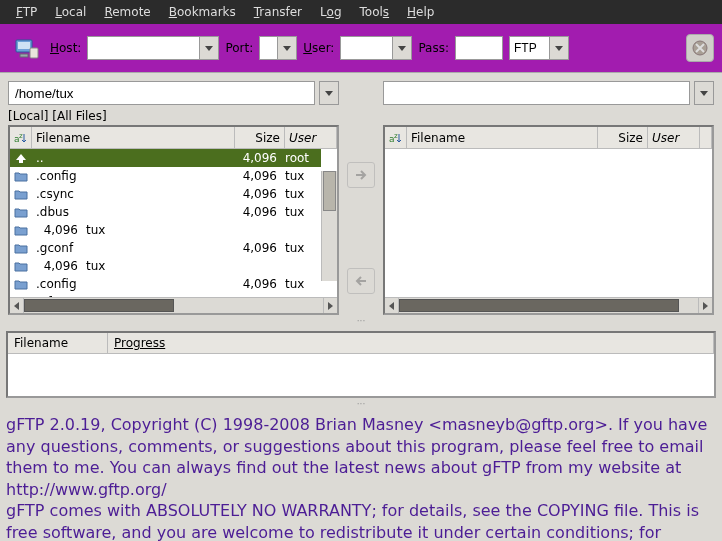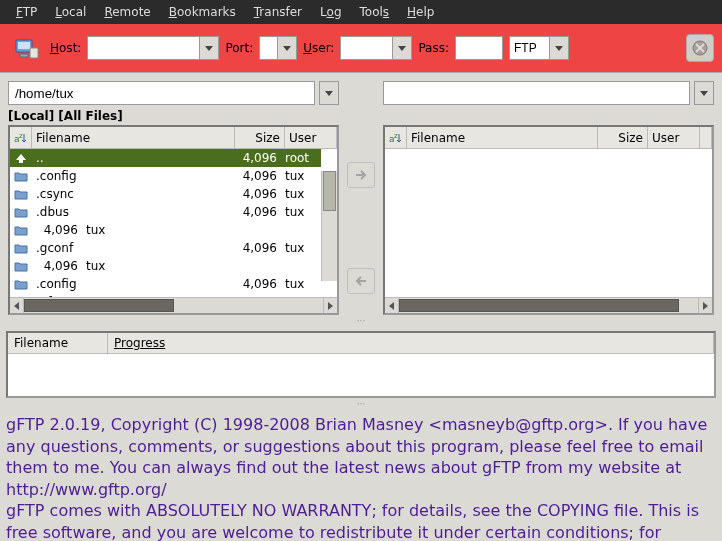--- a/index.html
+++ b/index.html
@@ -1,40 +1,40 @@
 <!DOCTYPE html>
 <html><head>
 <meta charset="utf-8">
 <style>
 * { box-sizing: border-box; margin: 0; padding: 0; }
 body { font-family: "DejaVu Sans", Arial, sans-serif; font-size: 12px; background: #dcdad5; color: #000; width: 722px; }
 .menubar { background: #2b2b2b; color: #ddd; display: flex; padding: 3px 8px; gap: 2px; }
 .menuitem { padding: 2px 8px; }
 .menuitem .underline { text-decoration: underline; }
-.toolbar { background: #ef4444; padding: 6px 8px; display: flex; align-items: center; gap: 6px; border-bottom: 1px solid #aaa; }
+.toolbar { background: #a21caf; padding: 6px 8px; display: flex; align-items: center; gap: 6px; border-bottom: 1px solid #aaa; }
 .tb-icon { width: 36px; height: 36px; display: flex; align-items: center; justify-content: center; border: 1px solid transparent; }
 .tb-label { font-size: 12px; }
 .tb-label .underline { text-decoration: underline; }
 .tb-input { background: #fff; border: 1px solid #999; height: 24px; padding: 2px 4px; font-size: 12px; }
 .combo { display: flex; }
 .combo input { border-right: 0; }
 .combo-btn { width: 20px; height: 24px; background: #dcdad5; border: 1px solid #999; display: flex; align-items: center; justify-content: center; }
 .stop-btn { width: 28px; height: 28px; border: 1px solid #aaa; border-radius: 4px; background: #d0cec9; display: flex; align-items: center; justify-content: center; margin-left: auto; }
 .panes { display: flex; padding: 8px 4px 0; gap: 2px; }
 .pane { flex: 1; display: flex; flex-direction: column; }
 .path-row { display: flex; gap: 4px; padding: 0 4px 4px; }
 .path-input { flex: 1; background: #fff; border: 1px solid #999; height: 24px; padding: 2px 6px; }
-.filter-row { padding: 0 4px 2px; font-size: 12px; font-weight: bold; }
+.filter-row { padding: 0 4px 2px; font-size: 12px; }
 .filelist-wrap { border: 2px solid #999; border-top-color: #777; border-left-color: #777; background: #fff; margin: 0 4px; position: relative; height: 190px; display: flex; flex-direction: column; }
 .fl-headers { display: flex; background: #e8e6e1; border-bottom: 1px solid #bbb; height: 22px; align-items: stretch; }
 .fl-h { border-right: 1px solid #bbb; padding: 3px 4px; font-size: 12px; display: flex; align-items: center; }
 .fl-h.icon { width: 22px; }
 .fl-h.fn { flex: 1; }
 .fl-h.sz { width: 50px; justify-content: flex-end; }
-.fl-h.us { width: 52px; }
+.fl-h.us { width: 52px; font-style: italic; }
 .fl-body { flex: 1; overflow: hidden; position: relative; }
 .fl-rows { position: absolute; inset: 0; overflow: hidden; }
 .fl-row { display: flex; height: 18px; align-items: center; font-size: 12px; }
 .fl-row.selected { background: #4b6e1e; color: #fff; }
 .fl-cell { padding: 0 4px; overflow: hidden; white-space: nowrap; }
 .fl-cell.icon { width: 22px; display: flex; align-items: center; justify-content: center; }
 .fl-cell.fn { flex: 1; }
 .fl-cell.sz { width: 50px; text-align: right; }
 .fl-cell.us { width: 40px; }
 .vscroll { position: absolute; right: 0; top: 22px; bottom: 16px; width: 16px; background: #dcdad5; border-left: 1px solid #bbb; }

